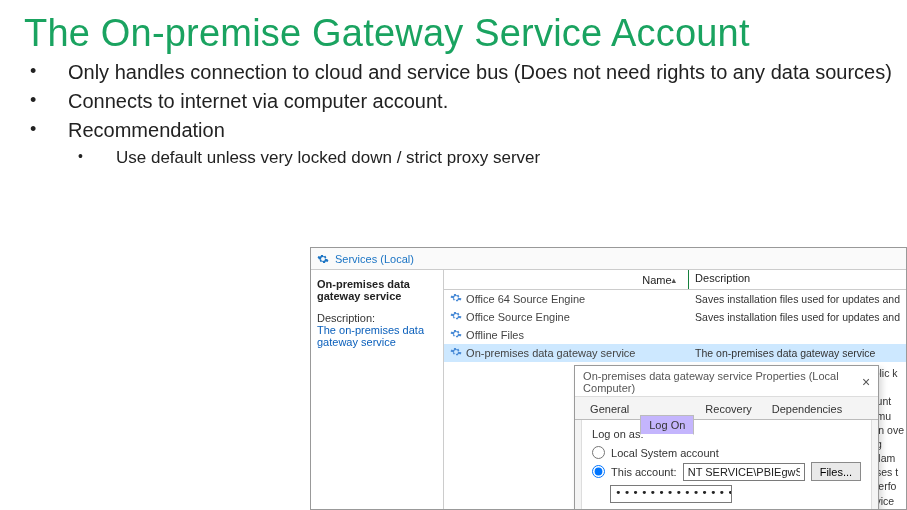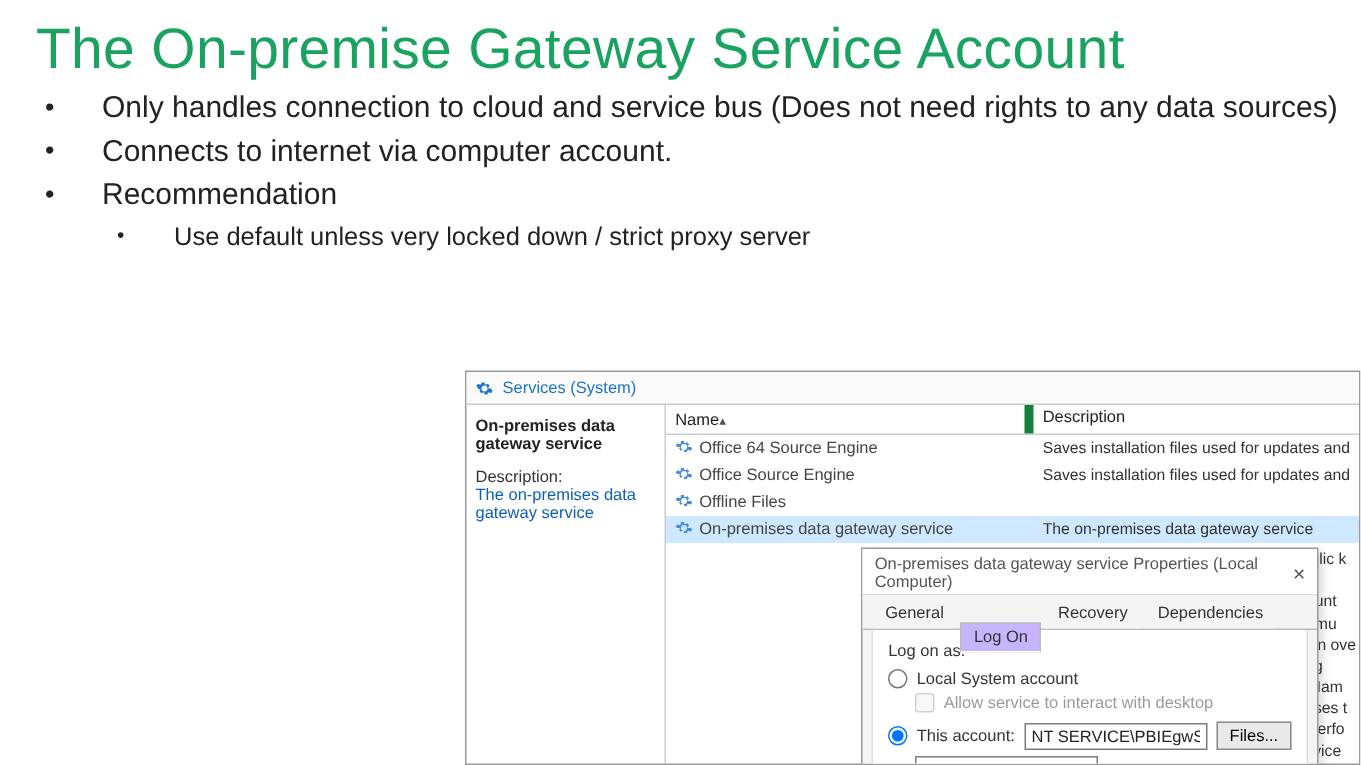--- a/index.html
+++ b/index.html
@@ -86,21 +86,21 @@
   }
   .svc-left-title { font-weight: 600; color:#222; margin-bottom:10px; }
   .svc-left-label { color:#333; }
   .svc-left-desc { color:#0a5fbb; }
   .svc-right { flex:1; position:relative; }
   .grid-hdr {
     display:flex; height:20px; border-bottom:1px solid #ccc;
     background:#fff; color:#222;
   }
   .grid-hdr .col { padding:2px 6px; }
-  .col-name { width:245px; border-right:6px solid #15803d; display:flex; align-items:center; justify-content:flex-start; }
+  .col-name { width:245px; border-right:1px solid #15803d; display:flex; align-items:center; justify-content:flex-end; }
   .col-desc { flex:1; }
   .sort-glyph { font-size:9px; color:#555; margin-right:6px; }
   .grid-row { display:flex; height:18px; align-items:center; }
   .grid-row.sel { background:#cde8ff; }
   .cell-name { width:245px; padding:0 6px; display:flex; align-items:center; gap:4px; white-space:nowrap; overflow:hidden; }
   .cell-desc { flex:1; padding:0 6px; white-space:nowrap; overflow:hidden; color:#333; font-size:10.5px;}
   .svc-icon svg { width:12px; height:12px; fill:#4a8bd6; }
 
   .desc-col {
     position:absolute;
@@ -207,21 +207,21 @@
   <li>Use default unless very locked down / strict proxy server</li>
 </ul>
 
 <div class="shot">
   <div class="svc-hdr">
     <span class="gear">
       <svg viewBox="0 0 24 24">
           <path d="M12 8a4 4 0 1 0 0 8 4 4 0 0 0 0-8zm9 4a7 7 0 0 1-.1 1.2l2 1.6-2 3.4-2.4-1a7 7 0 0 1-2 .1l-.4 2.6h-4l-.4-2.6a7 7 0 0 1-2-.1l-2.4 1-2-3.4 2-1.6A7 7 0 0 1 3 12a7 7 0 0 1 .1-1.2l-2-1.6 2-3.4 2.4 1a7 7 0 0 1 2-.1L8 4h4l.4 2.6a7 7 0 0 1 2 .1l2.4-1 2 3.4-2 1.6c.1.4.2.8.2 1.3z"></path>
         </svg>
     </span>
-    <span class="svc-hdr-title">Services (System)</span>
+    <span class="svc-hdr-title">Services (Local)</span>
   </div>
   <div class="svc-body">
     <div class="svc-left">
       <div class="svc-left-title">On-premises data gateway service</div>
       <div class="svc-left-label">Description:</div>
       <div class="svc-left-desc">The on-premises data gateway service</div>
     </div>
     <div class="svc-right">
       <div class="grid-hdr">
         <div class="col col-name">
@@ -293,24 +293,20 @@
           <div class="tab">Recovery</div>
           <div class="tab">Dependencies</div>
         </div>
         <div class="dlg-body">
           <div class="logon-label">Log on as:</div>
 
           <div class="opt-row">
             <input type="radio" name="logon" style="">
             <span>Local System account</span>
           </div>
-          <div class="chk-row">
-            <input type="checkbox" disabled="" style="">
-            <span>Allow service to interact with desktop</span>
-          </div>
 
           <div class="opt-row">
             <input type="radio" name="logon" checked="" style="">
             <span style="width:96px;display:inline-block;">This account:</span>
             <input class="txt acct" value="NT SERVICE\PBIEgwService" style="">
             <button class="btn">Files...</button>
           </div>
 
           <div class="form-row">
 

